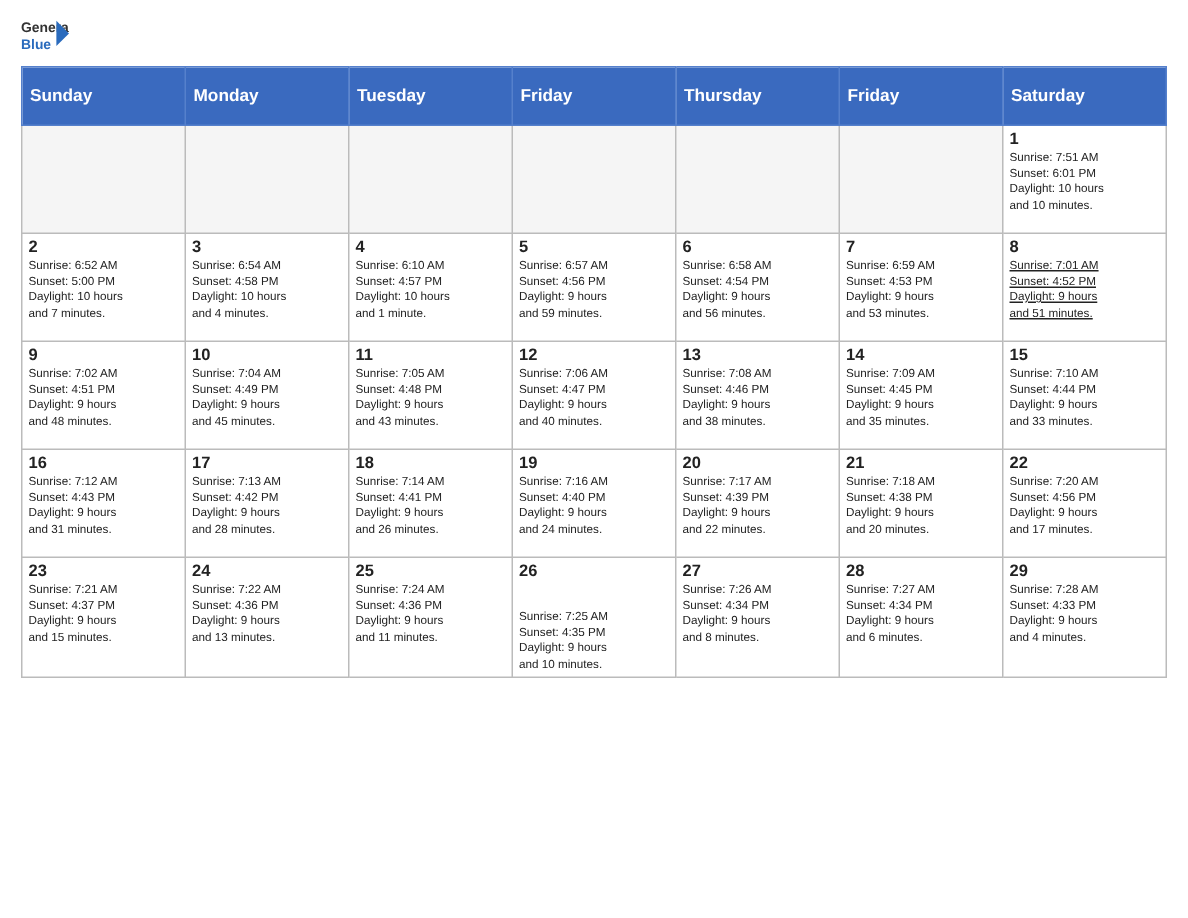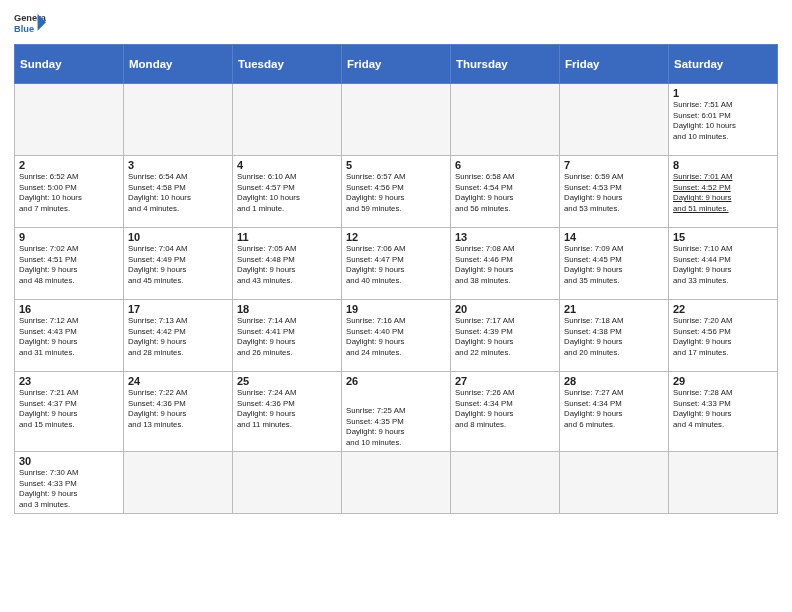--- a/index.html
+++ b/index.html
@@ -330,30 +330,15 @@
 and 6 minutes.</div>
           </td>
           <td>
             <span class="day-number">29</span>
             <div class="day-info" style="white-space: pre-line;">Sunrise: 7:28 AM
 Sunset: 4:33 PM
 Daylight: 9 hours
 and 4 minutes.</div>
           </td>
         </tr>
-        <tr class="last-row">
-          <td>
-            <span class="day-number">30</span>
-            <div class="day-info" style="white-space: pre-line;">Sunrise: 7:30 AM
-Sunset: 4:33 PM
-Daylight: 9 hours
-and 3 minutes.</div>
-          </td>
-          <td class="empty"></td>
-          <td class="empty"></td>
-          <td class="empty"></td>
-          <td class="empty"></td>
-          <td class="empty"></td>
-          <td class="empty"></td>
-        </tr>
       </tbody>
   </table>
 </div>
 
 </body></html>

